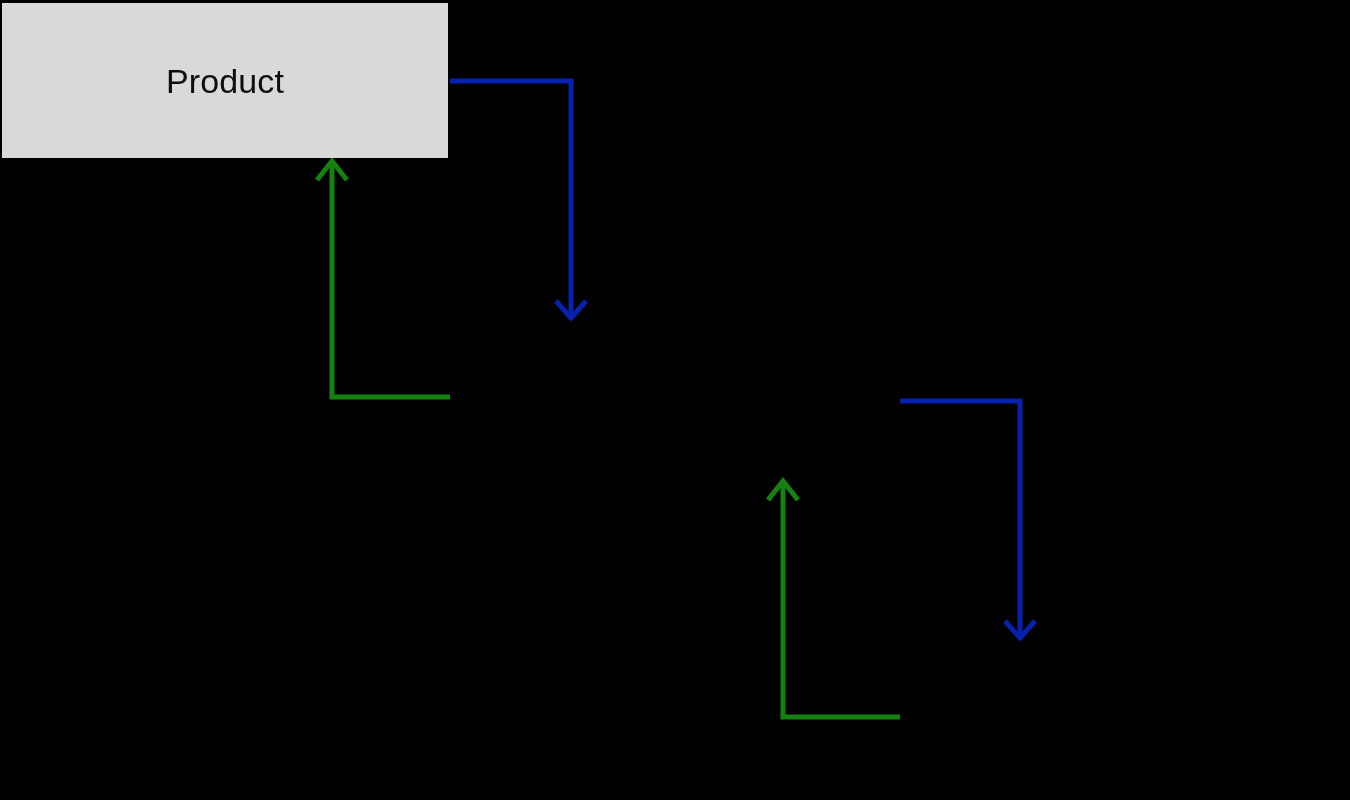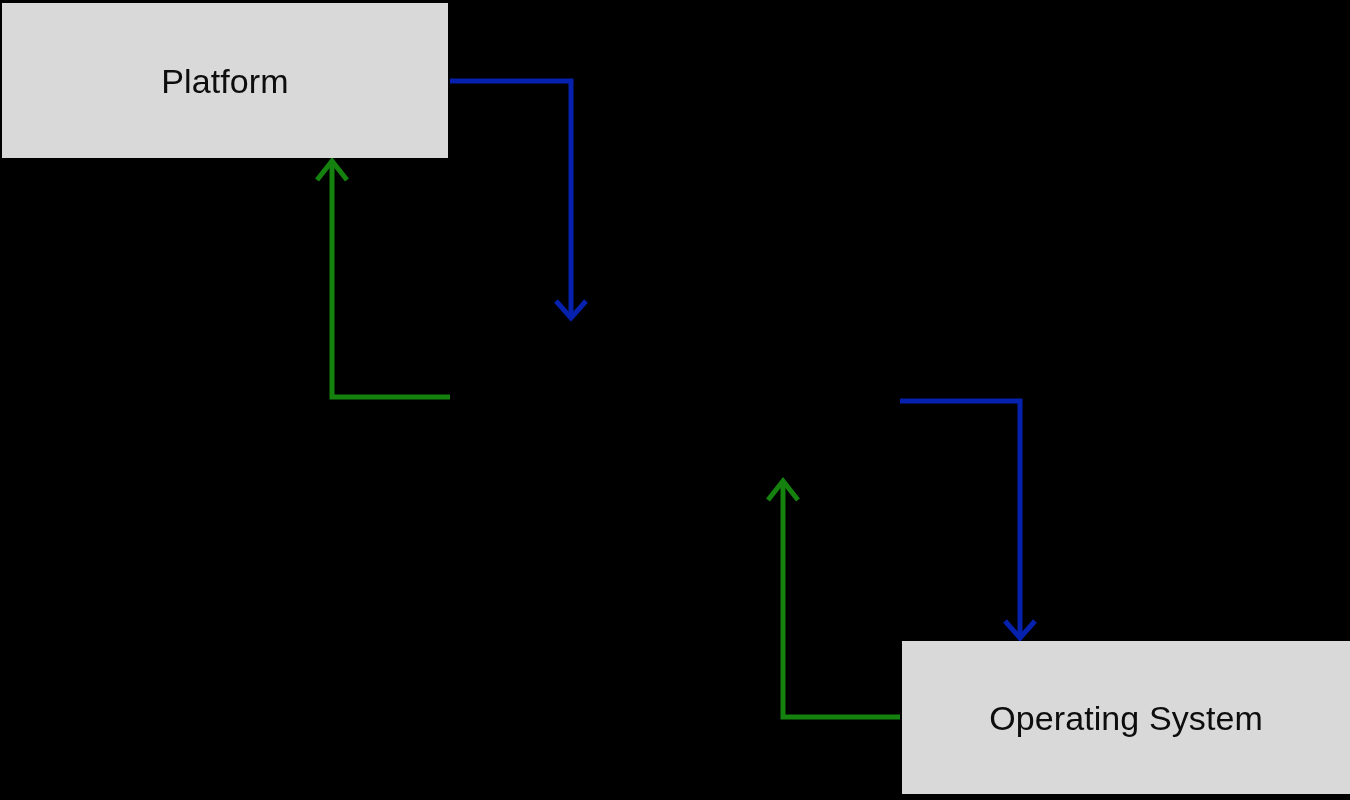--- a/index.html
+++ b/index.html
@@ -85,21 +85,18 @@
     </g>
 
     <g>
       <path class="edge-path" d="M 900 717 L 783 717 L 783 483" stroke="#15820f"></path>
       <path class="edge-head" d="M 768 500 L 783 481 L 798 500" stroke="#15820f"></path>
     </g>
 
   </svg>
 
   <div class="node-box" id="box-product" style="left: 2px; top: 3px; width: 446px; height: 155px; background: rgb(217, 217, 217);">
-    <span class="node-label" style="color: rgb(13, 13, 13);">Platform</span>
+    <span class="node-label" style="color: rgb(13, 13, 13);">Product</span>
   </div>
 
 
-  <div class="node-box" id="box-operatingsys" style="left: 902px; top: 641px; width: 448px; height: 153px; background: rgb(217, 217, 217);">
-    <span class="node-label" style="color: rgb(13, 13, 13);">Operating System</span>
-  </div>
 
 </div>
 
 </body></html>

